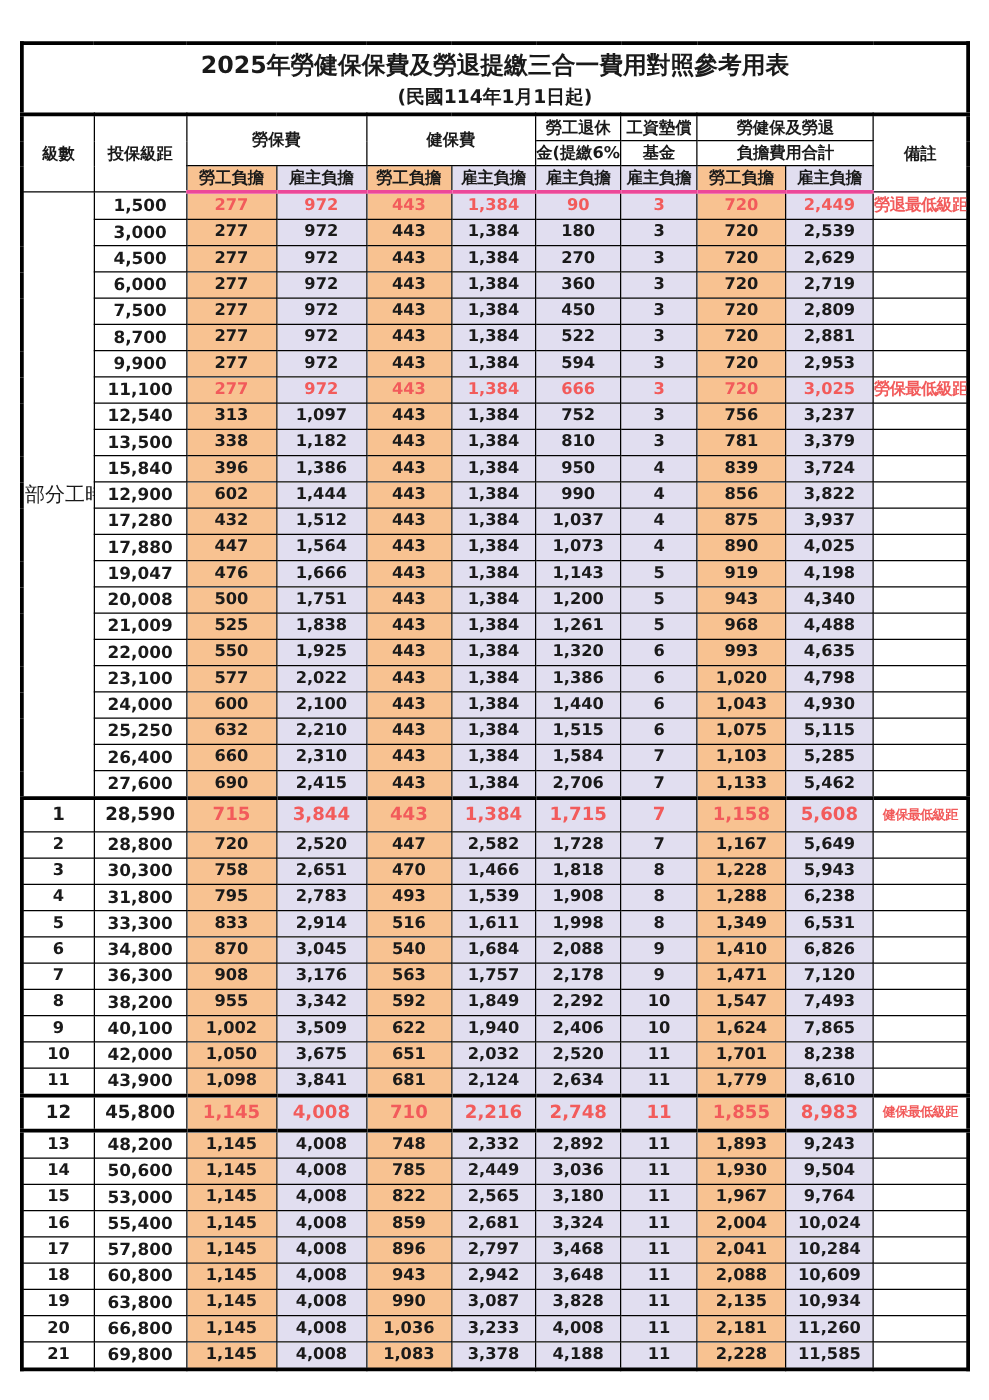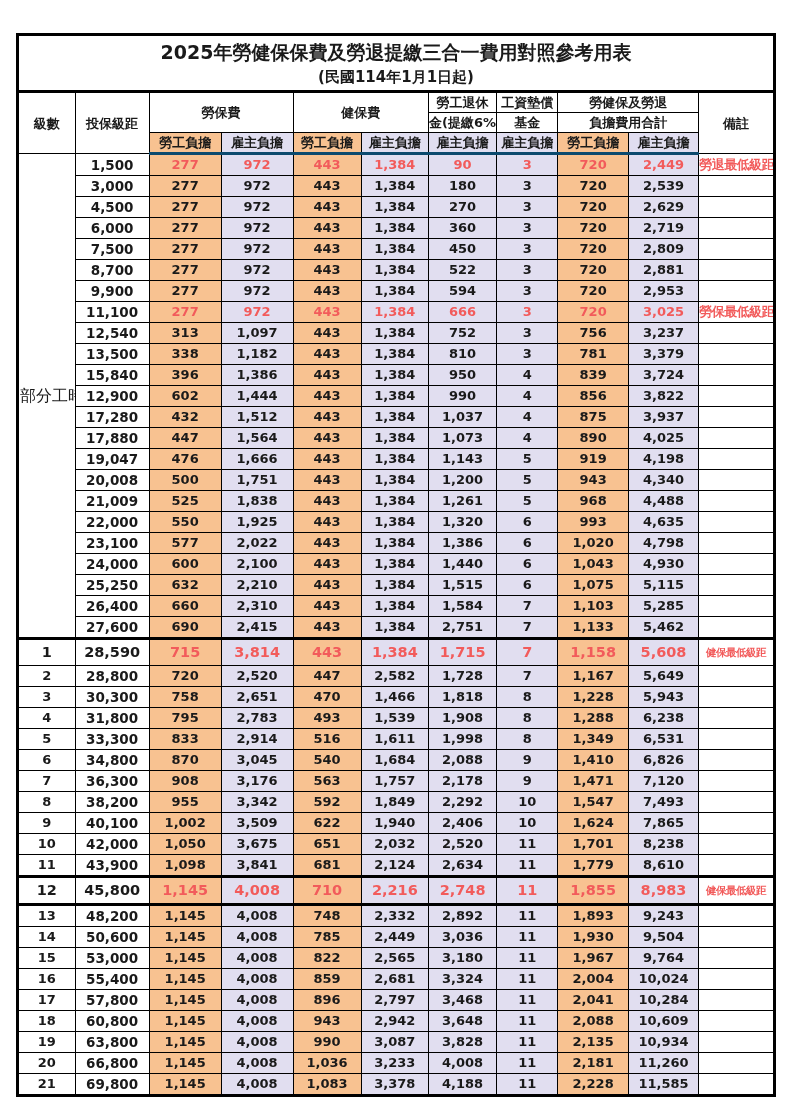--- a/index.html
+++ b/index.html
@@ -40,21 +40,21 @@
   .main-title { font-size: 19px; font-weight: 700; line-height: 27px; }
   .sub-title  { font-size: 15px; font-weight: 700; line-height: 22px; }
   
   thead th {
     font-size: 13px;
     font-weight: 700;
     height: 19px;
     line-height: 19px;
     background: #fff;
   }
-  thead tr.subhead th { border-bottom: 3px solid #0c4a6e; }
+  thead tr.subhead th { border-bottom: 3px solid #ec4899; }
   .c-emp { background: #F8C291; }
   .c-er  { background: #E1DEF0; }
   
   tbody td {
     height: 20px;
     line-height: 20px;
     font-size: 13px;
     font-weight: 600;
   }
   td.level-cell   { background: #fff; font-weight: 700; }
@@ -383,31 +383,31 @@
           <td class="c-emp num-cell">1,103</td>
           <td class="c-er num-cell">5,285</td>
           <td class="remark-cell"></td>
         </tr>
         <tr>
           <td class="bracket-cell">27,600</td>
           <td class="c-emp num-cell">690</td>
           <td class="c-er num-cell">2,415</td>
           <td class="c-emp num-cell">443</td>
           <td class="c-er num-cell">1,384</td>
-          <td class="c-er num-cell">2,751</td>
+          <td class="c-er num-cell">2,706</td>
           <td class="c-er num-cell">7</td>
           <td class="c-emp num-cell">1,133</td>
           <td class="c-er num-cell">5,462</td>
           <td class="remark-cell"></td>
         </tr>
         <tr class="red strong sec-top">
           <td class="level-cell">1</td>
           <td class="bracket-cell">28,590</td>
           <td class="c-emp num-cell">715</td>
-          <td class="c-er num-cell">3,814</td>
+          <td class="c-er num-cell">3,844</td>
           <td class="c-emp num-cell">443</td>
           <td class="c-er num-cell">1,384</td>
           <td class="c-er num-cell">1,715</td>
           <td class="c-er num-cell">7</td>
           <td class="c-emp num-cell">1,158</td>
           <td class="c-er num-cell">5,608</td>
           <td class="remark-cell">健保最低級距</td>
         </tr>
         <tr>
           <td class="level-cell">2</td>

